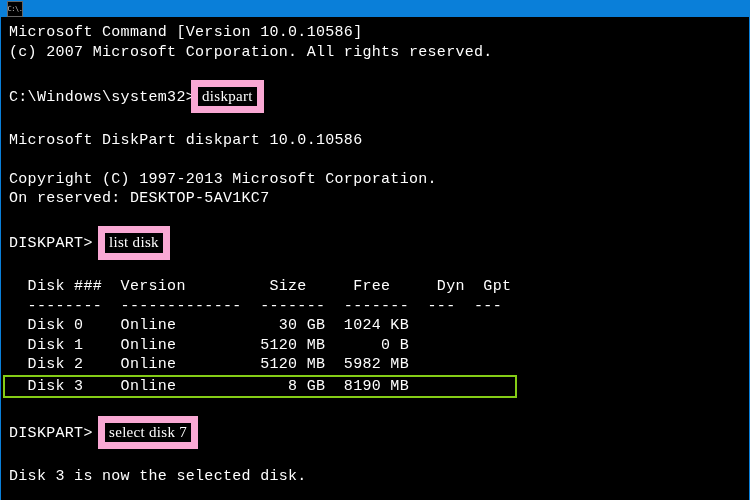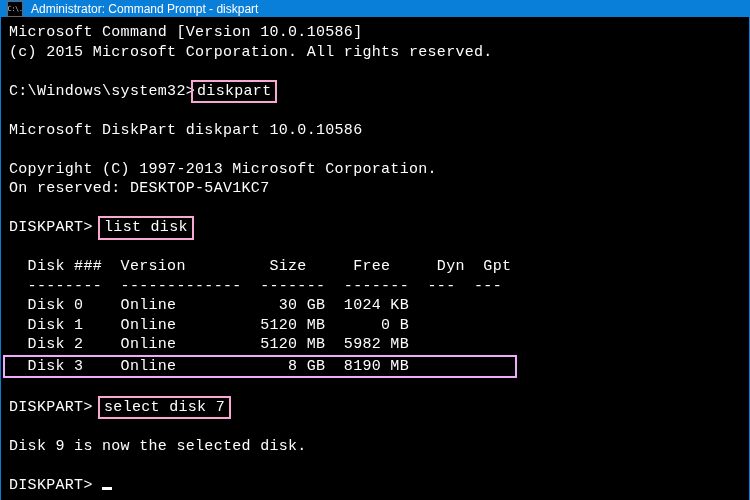--- a/index.html
+++ b/index.html
@@ -33,68 +33,68 @@
     color: #fff;
     font-size: 15px;
     line-height: 1.3;
     padding: 6px 8px 8px 8px;
     white-space: pre;
     position: relative;
     letter-spacing: 0.3px;
   }
   .hl {
     display: inline-block;
-    border: 2px solid #f9a8d4;
+    border: 7px solid #f9a8d4;
     padding: 0 4px;
     margin: -2px -4px;
+    font-family: Liberation Serif, serif;
   }
   .hl-row {
     display: inline-block;
-    border: 2px solid #f0abfc;
+    border: 2px solid #84cc16;
     padding: 0 4px;
     margin-left: -6px;
   }
   .cursor {
     display: inline-block;
     width: 10px; height: 3px;
     background: #fff;
     vertical-align: -1px;
   }
 </style>
 </head>
 <body>
 
 <div class="window">
 
   <div class="titlebar">
     <div class="icon">
         <span>C:\.</span>
       </div>
-    <div>Administrator: Command Prompt - diskpart</div>
   </div>
 
   <div class="terminal"><span>Microsoft Command [Version 10.0.10586]</span>
-<span>(c) 2015 Microsoft Corporation. All rights reserved.</span>
+<span>(c) 2007 Microsoft Corporation. All rights reserved.</span>
 
 <span>C:\Windows\system32&gt;</span><span class="hl">diskpart</span>
 
 <span>Microsoft DiskPart diskpart 10.0.10586</span>
 
 <span>Copyright (C) 1997-2013 Microsoft Corporation.</span>
 <span>On reserved: DESKTOP-5AV1KC7</span>
 
 <span>DISKPART&gt;</span> <span class="hl">list disk</span>
 
 <span>  Disk ###  Version         Size     Free     Dyn  Gpt</span>
 <span>  --------  -------------  -------  -------  ---  ---</span>
 <span>  Disk 0    Online           30 GB  1024 KB</span>
 <span>  Disk 1    Online         5120 MB      0 B</span>
 <span>  Disk 2    Online         5120 MB  5982 MB</span>
 <span class="hl-row">  Disk 3    Online            8 GB  8190 MB           </span>
 
 <span>DISKPART&gt;</span> <span class="hl">select disk 7</span>
 
-<span>Disk 9 is now the selected disk.</span>
+<span>Disk 3 is now the selected disk.</span>
 
 <span>DISKPART&gt;</span> <span class="cursor"></span>
 </div>
 
 </div>
 
 </body></html>

